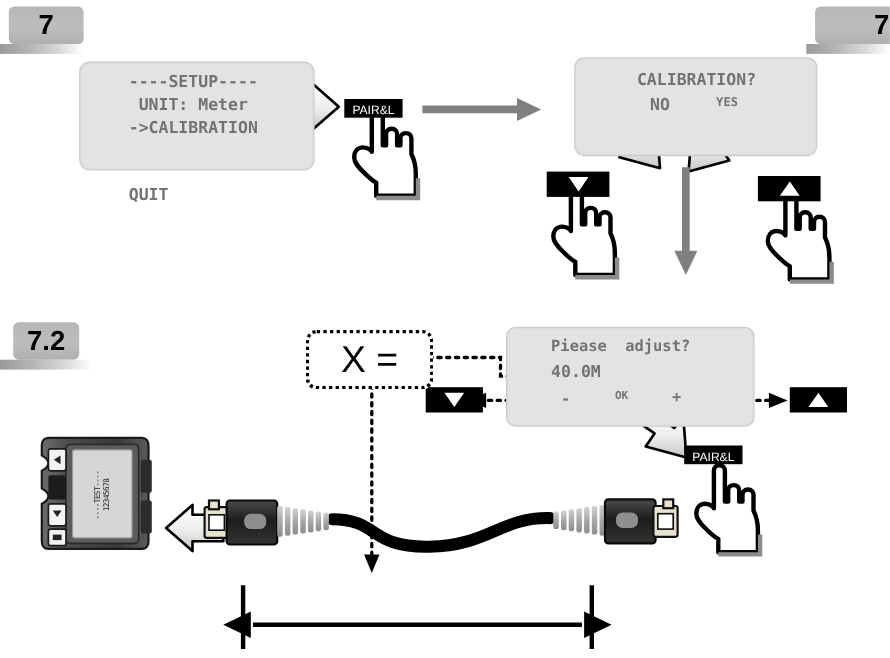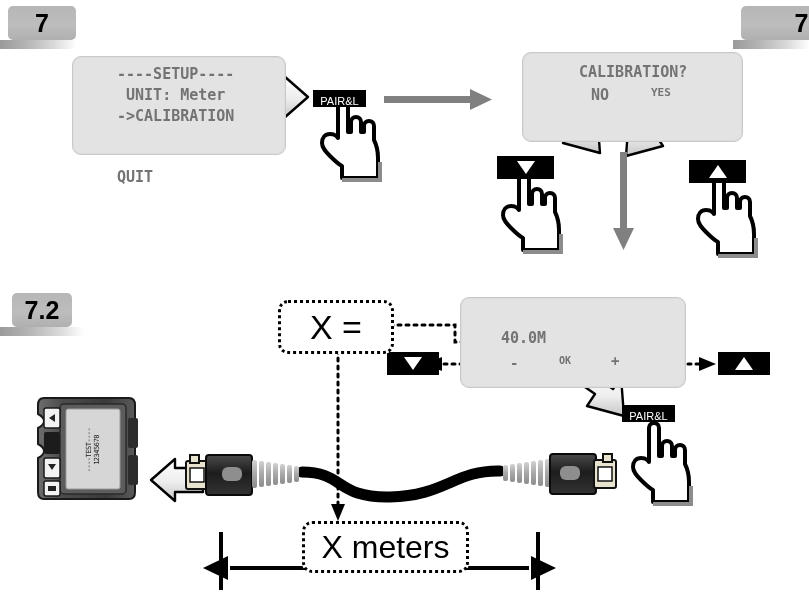--- a/index.html
+++ b/index.html
@@ -356,20 +356,21 @@
 
   <div class="blk-btn" style="left:497px; top:156px; width:57px; height:23px;">
     <div class="tri tri-down"></div>
   </div>
 
   <div class="blk-btn" style="left:689px; top:160px; width:57px; height:23px;">
     <div class="tri tri-up"></div>
   </div>
 
   <div class="lcd" style="left:460px; top:297px; width:224px; height:89px;">
+    <div class="lcd-text" style="left:40px; top:9px; font-size:14px;">Piease  adjust?</div>
     <div class="lcd-text" style="left:40px; top:31px; font-size:15px;">40.0M</div>
     <div class="lcd-text" style="left:49px; top:57px; font-size:14px;">-</div>
     <div class="lcd-text" style="left:98px; top:57px; font-size:10px;">OK</div>
     <div class="lcd-text" style="left:150px; top:55px; font-size:14px;">+</div>
   </div>
 
   <div class="blk-btn" style="left:387px; top:352px; width:52px; height:23px;">
     <div class="tri tri-down"></div>
   </div>
 
@@ -378,23 +379,20 @@
   </div>
 
   <div class="pair-btn" style="left:622px; top:405px; width:53px; height:17px;">
     <span>PAIR&amp;L</span>
   </div>
 
   <div class="dot-box" style="left:278px; top:300px; width:110px; height:48px; font-size:34px;">
     <span>X =</span>
   </div>
 
-  <div class="dot-box" style="left:302px; top:521px; width:161px; height:46px; font-size:32px;">
-    <span>X meters</span>
-  </div>
 
   <div class="abs" style="left:66px; top:409px; width:54px; height:80px; overflow:hidden;">
     <div style="position:absolute; left:-13px; top:33px; width:80px; transform:rotate(-90deg); text-align:center;">
       <div style="font-family:'DejaVu Sans Mono', monospace; font-size:7px; color:#1a1a1a; letter-spacing:-0.5px;">----TEST----</div>
       <div style="font-family:'DejaVu Sans Mono', monospace; font-size:7px; color:#1a1a1a; letter-spacing:-0.5px;">12345678</div>
     </div>
   </div>
 
 </div>
 

